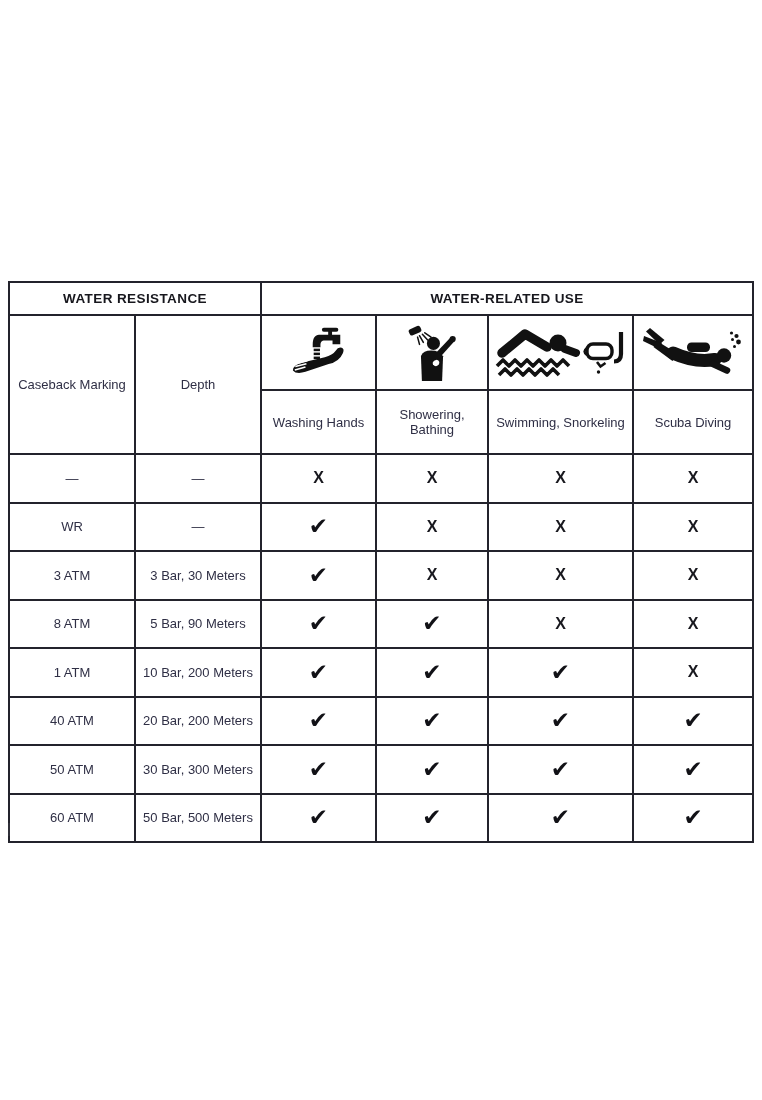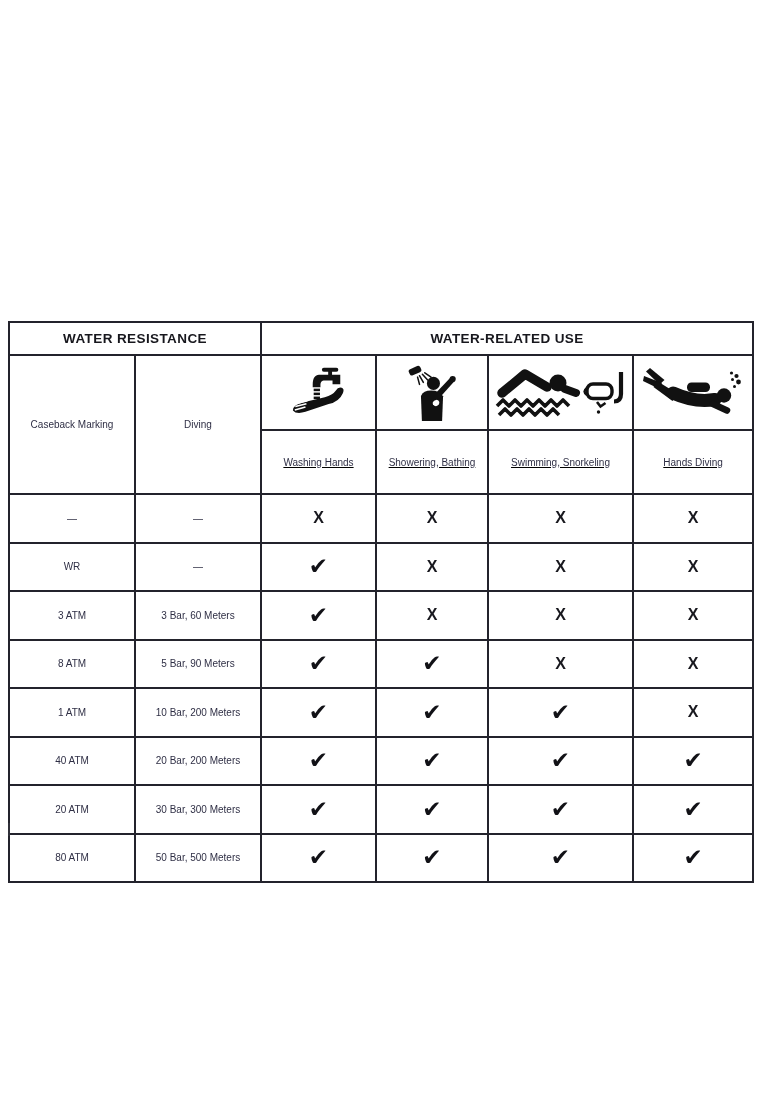--- a/index.html
+++ b/index.html
@@ -2,35 +2,35 @@
 <html><head>
 <meta charset="utf-8">
 <style>
   html, body { margin:0; padding:0; }
   body {
     width:762px; height:1100px; background:#ffffff; position:relative;
     font-family:"Liberation Sans", sans-serif; overflow:hidden;
   }
   .wr-table {
     position:absolute; left:8px; top:281px; width:744px;
-    border-collapse:collapse; table-layout:fixed;margin-top:40px;
+    border-collapse:collapse; table-layout:fixed;
   }
   .wr-table th, .wr-table td {
     border:2px solid #23232c; text-align:center; vertical-align:middle;
     padding:0; overflow:hidden; background:#ffffff;
   }
   tr.top-row    { height:33px; }
   tr.icon-row   { height:75px; }
-  tr.label-row  { height:64px;text-decoration:underline; }
+  tr.label-row  { height:64px; }
   tr.data-row   { height:48.5px; }
   .top-head {
     font-size:13.5px; font-weight:bold; color:#17171d; letter-spacing:0.4px;
   }
   .sub-head, .label-cell, .marking-cell, .depth-cell {
-    font-size:10px; font-weight:400; color:#2f2f45;
+    font-size:13px; font-weight:400; color:#2f2f45;
   }
   .mark-cell.check { font-size:23px; color:#111116; font-weight:400; line-height:1; }
   .mark-cell.xmark { font-size:16px; color:#18181e; font-weight:600; line-height:1; }
   .icon-cell svg { display:block; margin:0 auto; }
   .corner-tick {
     position:absolute; left:8px; top:823px; width:2px; height:13px;
     background:#3c3c46; opacity:0.55;
   }
 </style>
 </head>
@@ -45,21 +45,21 @@
       <col style="width:145px">
       <col style="width:120px">
   </colgroup>
   <tbody id="table-body">
     <tr class="top-row">
       <th class="top-head" colspan="2">WATER RESISTANCE</th>
       <th class="top-head" colspan="4">WATER-RELATED USE</th>
     </tr>
     <tr class="icon-row">
       <td class="sub-head" rowspan="2">Caseback Marking</td>
-      <td class="sub-head" rowspan="2">Diving</td>
+      <td class="sub-head" rowspan="2">Depth</td>
       <td class="icon-cell">
         <svg width="58" height="54" viewBox="0 0 60 54" fill="#111">
           <rect x="33" y="1" width="17" height="4" rx="2"></rect>
           <rect x="39.5" y="4" width="4" height="5"></rect>
           <path d="M30 8 H52 V18 H44 V14 H36 C32.5 14 31.5 16 31.5 19 V21 H23.5 V18 C23.5 11.5 26 8 30 8 Z"></path>
           <rect x="24.5" y="22.5" width="6.5" height="2.6"></rect>
           <rect x="24.5" y="26.6" width="6.5" height="2.6"></rect>
           <rect x="24.5" y="30.7" width="6.5" height="2.6"></rect>
           <path d="M3 45 Q3 39 14 36.5 L36 31.5 Q44 29.5 47.5 24.5 Q49.5 20.5 53.5 21.5 Q56.5 22.5 54.8 27 Q51 36 40 38.5 L16 46.5 Q6.5 49.5 3 45 Z"></path>
           <g stroke="#fff" stroke-width="1.6">
@@ -121,41 +121,41 @@
           <circle cx="89.5" cy="13.5" r="1.5"></circle>
           <circle cx="95.5" cy="16" r="2.4"></circle>
           <circle cx="91.5" cy="20.5" r="1.5"></circle>
         </svg>
       </td>
     </tr>
     <tr class="label-row">
       <td class="label-cell">Washing Hands</td>
       <td class="label-cell">Showering, Bathing</td>
       <td class="label-cell">Swimming, Snorkeling</td>
-      <td class="label-cell">Hands Diving</td>
+      <td class="label-cell">Scuba Diving</td>
     </tr>
   <tr class="data-row">
     <td class="marking-cell">—</td>
     <td class="depth-cell">—</td>
     <td class="mark-cell xmark">X</td>
     <td class="mark-cell xmark">X</td>
     <td class="mark-cell xmark">X</td>
     <td class="mark-cell xmark">X</td>
   </tr>
       <tr class="data-row">
     <td class="marking-cell">WR</td>
     <td class="depth-cell">—</td>
     <td class="mark-cell check">✔</td>
     <td class="mark-cell xmark">X</td>
     <td class="mark-cell xmark">X</td>
     <td class="mark-cell xmark">X</td>
   </tr>
       <tr class="data-row">
     <td class="marking-cell">3 ATM</td>
-    <td class="depth-cell">3 Bar, 60 Meters</td>
+    <td class="depth-cell">3 Bar, 30 Meters</td>
     <td class="mark-cell check">✔</td>
     <td class="mark-cell xmark">X</td>
     <td class="mark-cell xmark">X</td>
     <td class="mark-cell xmark">X</td>
   </tr>
       <tr class="data-row">
     <td class="marking-cell">8 ATM</td>
     <td class="depth-cell">5 Bar, 90 Meters</td>
     <td class="mark-cell check">✔</td>
     <td class="mark-cell check">✔</td>
@@ -172,29 +172,29 @@
   </tr>
       <tr class="data-row">
     <td class="marking-cell">40 ATM</td>
     <td class="depth-cell">20 Bar, 200 Meters</td>
     <td class="mark-cell check">✔</td>
     <td class="mark-cell check">✔</td>
     <td class="mark-cell check">✔</td>
     <td class="mark-cell check">✔</td>
   </tr>
       <tr class="data-row">
-    <td class="marking-cell">20 ATM</td>
+    <td class="marking-cell">50 ATM</td>
     <td class="depth-cell">30 Bar, 300 Meters</td>
     <td class="mark-cell check">✔</td>
     <td class="mark-cell check">✔</td>
     <td class="mark-cell check">✔</td>
     <td class="mark-cell check">✔</td>
   </tr>
       <tr class="data-row">
-    <td class="marking-cell">80 ATM</td>
+    <td class="marking-cell">60 ATM</td>
     <td class="depth-cell">50 Bar, 500 Meters</td>
     <td class="mark-cell check">✔</td>
     <td class="mark-cell check">✔</td>
     <td class="mark-cell check">✔</td>
     <td class="mark-cell check">✔</td>
   </tr>
     </tbody>
 </table>
 
 <div class="corner-tick"></div>

